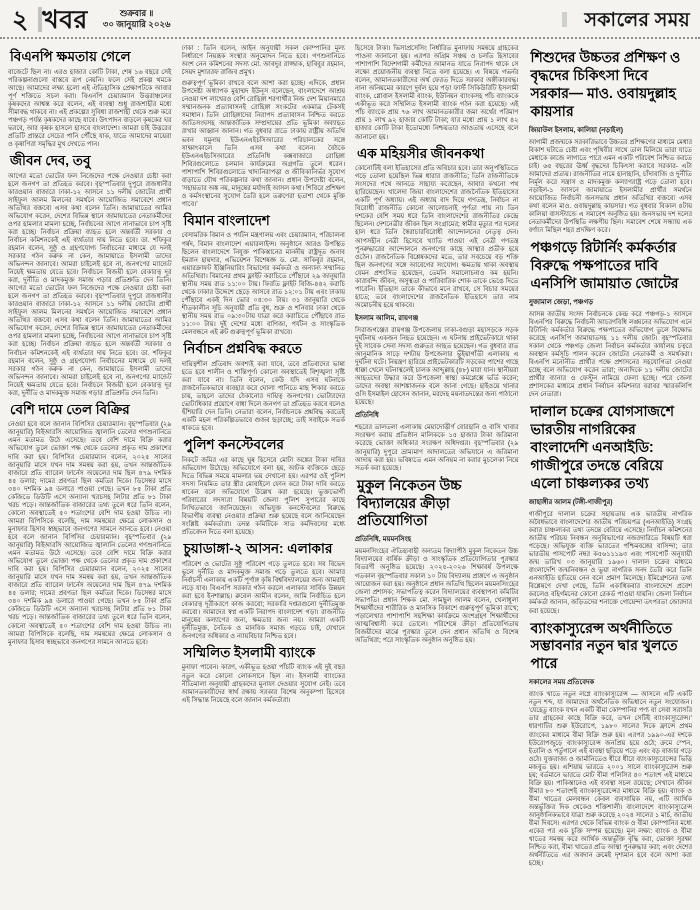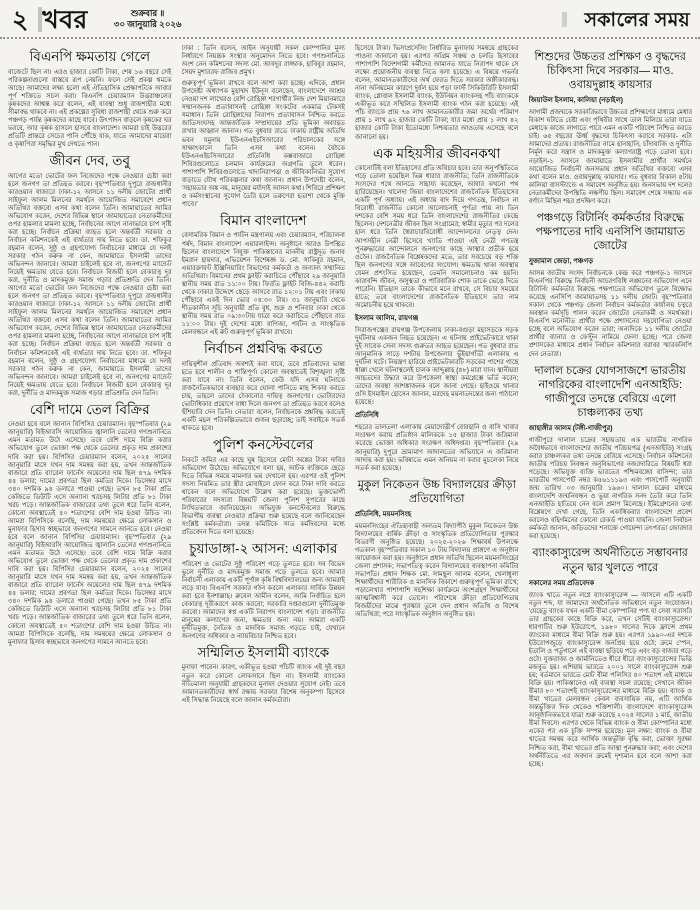--- a/index.html
+++ b/index.html
@@ -11,33 +11,33 @@
   .page{width:700px;height:910px;background:#f4f3ef;}
   
   .header{
     display:flex;align-items:center;
     height:32px;padding:3px 10px 2px 6px;
     border-bottom:2px dotted #8f8f8f;
   }
   .pagenum{font-size:25px;font-weight:bold;padding:0 10px 0 6px;line-height:1;}
   .vbar{width:4px;height:25px;background:#c3c3c1;}
   .section-title{font-size:25px;font-weight:bold;line-height:1;letter-spacing:.5px;}
-  .dateblock{margin-left:26px;font-size:8.5px;font-weight:bold;line-height:1.3;text-align:center;}
+  .dateblock{margin-left:15px;font-size:8.5px;font-weight:bold;line-height:1.3;text-align:center;}
   .spacer{flex:1;}
   .masthead{display:flex;align-items:center;gap:17px;}
   .vbar2{width:5px;height:15px;background:#cfcfcc;}
   .masthead-title{font-size:19px;font-weight:900;line-height:1;letter-spacing:.3px;}
   
   .content{display:flex;gap:10px;padding:5px 8px 0 8px;height:868px;overflow:hidden;}
   .col{flex:1;min-width:0;overflow:hidden;}
   .article{margin:0;}
-  .hl{text-align:center;font-weight:normal;color:#000;margin:5px 2px 3px;}
+  .hl{text-align:left;font-weight:bold;color:#000;margin:5px 2px 3px;}
   .hl-xl{font-size:15px;line-height:1.15;}
   .hl-lg{font-size:13.5px;line-height:1.15;}
-  .hl-md{font-size:11px;line-height:1.28;}
+  .hl-md{font-size:14px;line-height:1.28;}
   .byline{font-size:6.8px;font-weight:bold;margin:1px 0 2px;}
   .bodytext{
     font-size:6.5px;line-height:1.24;text-align:justify;
     margin:0 0 3px;word-break:break-word;color:#1b1b1b;
   }
 </style>
 </head>
 <body>
 
 <div class="page">

